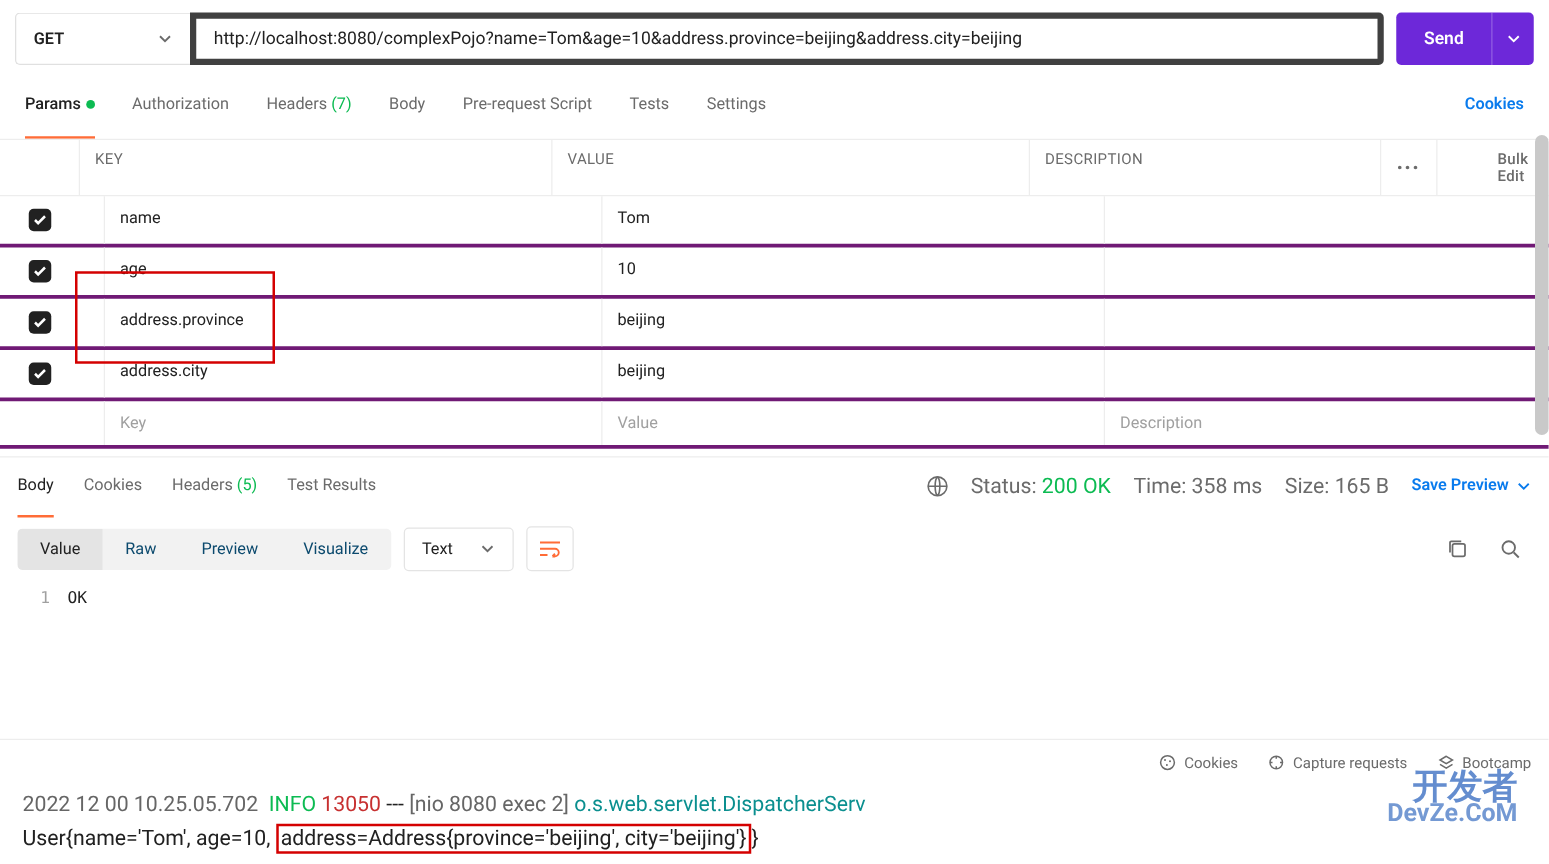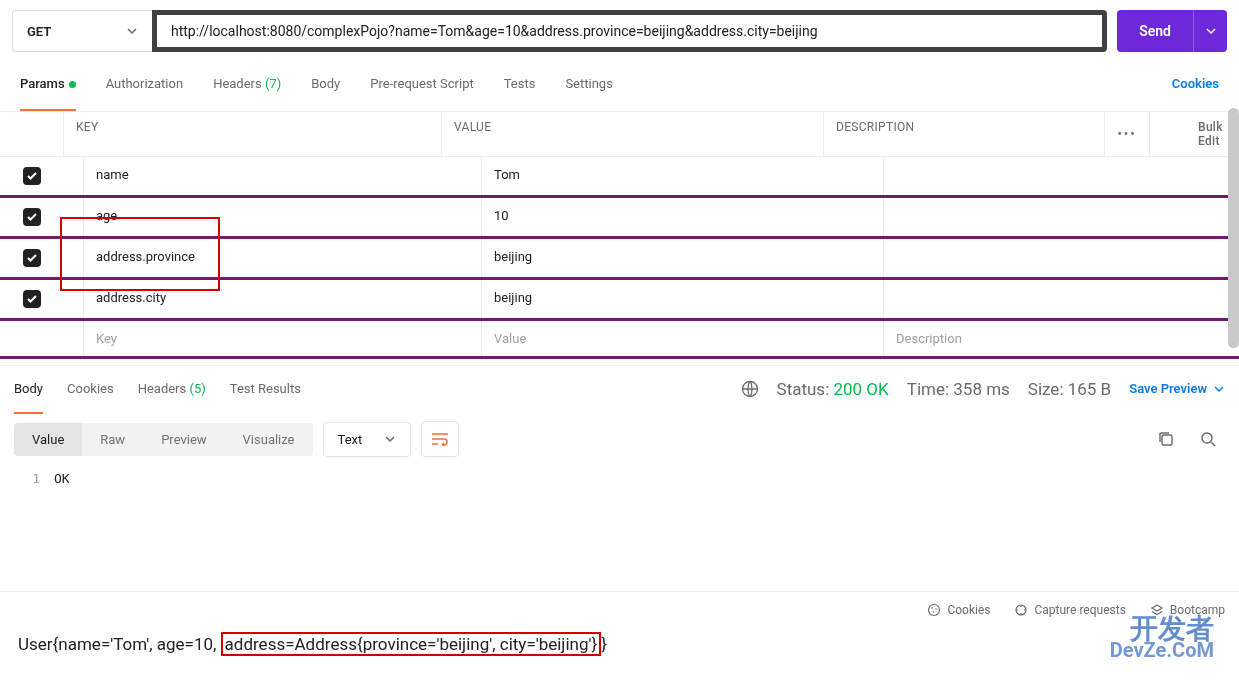--- a/index.html
+++ b/index.html
@@ -59,21 +59,21 @@
 .rtab .count { color: #0cbb52; }
 .response-spacer { flex: 1; }
 .globe-icon { width: 18px; height: 18px; margin-right: 18px; display: flex; align-items: center; justify-content: center; }
 .status-block { font-size: 17px; color: #6b6b6b; margin-right: 18px; }
 .status-block .ok { color: #0cbb52; }
 .save-response { color: #097bed; font-weight: 600; font-size: 13px; cursor: pointer; display: flex; align-items: center; gap: 6px; }
 
 
 .view-row { display: flex; align-items: center; padding: 10px 14px; gap: 0; }
 .view-tabs { display: flex; background: #f2f2f2; border-radius: 4px; overflow: hidden; }
-.vtab { padding: 9px 18px; font-size: 13px; color: #737373; cursor: pointer; }
+.vtab { padding: 9px 18px; font-size: 13px; color: #0c4a6e; cursor: pointer; }
 .vtab.active { background: #e4e4e4; color: #212121; }
 .format-select { margin-left: 10px; display: flex; align-items: center; gap: 22px; padding: 9px 14px; border: 1px solid #e4e4e4; border-radius: 4px; font-size: 13px; cursor: pointer; }
 .wrap-btn { margin-left: 10px; width: 38px; height: 36px; border: 1px solid #e4e4e4; border-radius: 4px; display: flex; align-items: center; justify-content: center; cursor: pointer; }
 .view-spacer { flex: 1; }
 .icon-btn { width: 34px; height: 34px; display: flex; align-items: center; justify-content: center; color: #6b6b6b; cursor: pointer; margin-left: 8px; }
 
 
 .code-area { display: flex; padding: 4px 14px 0 14px; }
 .gutter { width: 40px; text-align: right; padding-right: 14px; color: #a0a0a0; font-family: "Menlo", "Consolas", monospace; font-size: 13px; }
 .code { font-family: "Menlo", "Consolas", monospace; font-size: 13px; color: #212121; }
@@ -282,20 +282,23 @@
   <div class="item">
     <svg width="14" height="14" viewBox="0 0 14 14">
         <path d="M7 2L2 5l5 3 5-3-5-3zM2 8.5l5 3 5-3" fill="none" stroke="#6b6b6b" stroke-width="1.2"></path>
       </svg>
     <span>Bootcamp</span>
   </div>
 </div>
 
 <div class="console">
   <div>
+    <span class="grey">2022 12 00 10.25.05.702</span>&nbsp;&nbsp;<span class="green">INFO</span> <span class="red">13050</span> --- <span class="grey">[nio 8080 exec 2]</span> <span class="teal">o.s.web.servlet.DispatcherServ</span>
+  </div>
+  <div>
     <span>User{name='Tom', age=10, </span><span class="redbox">address=Address{province='beijing', city='beijing'}</span><span>}</span>
   </div>
 </div>
 
 <div class="watermark">
   <div>开发者</div>
   <div class="sub">DevZe.CoM</div>
 </div>
 
 </body></html>

